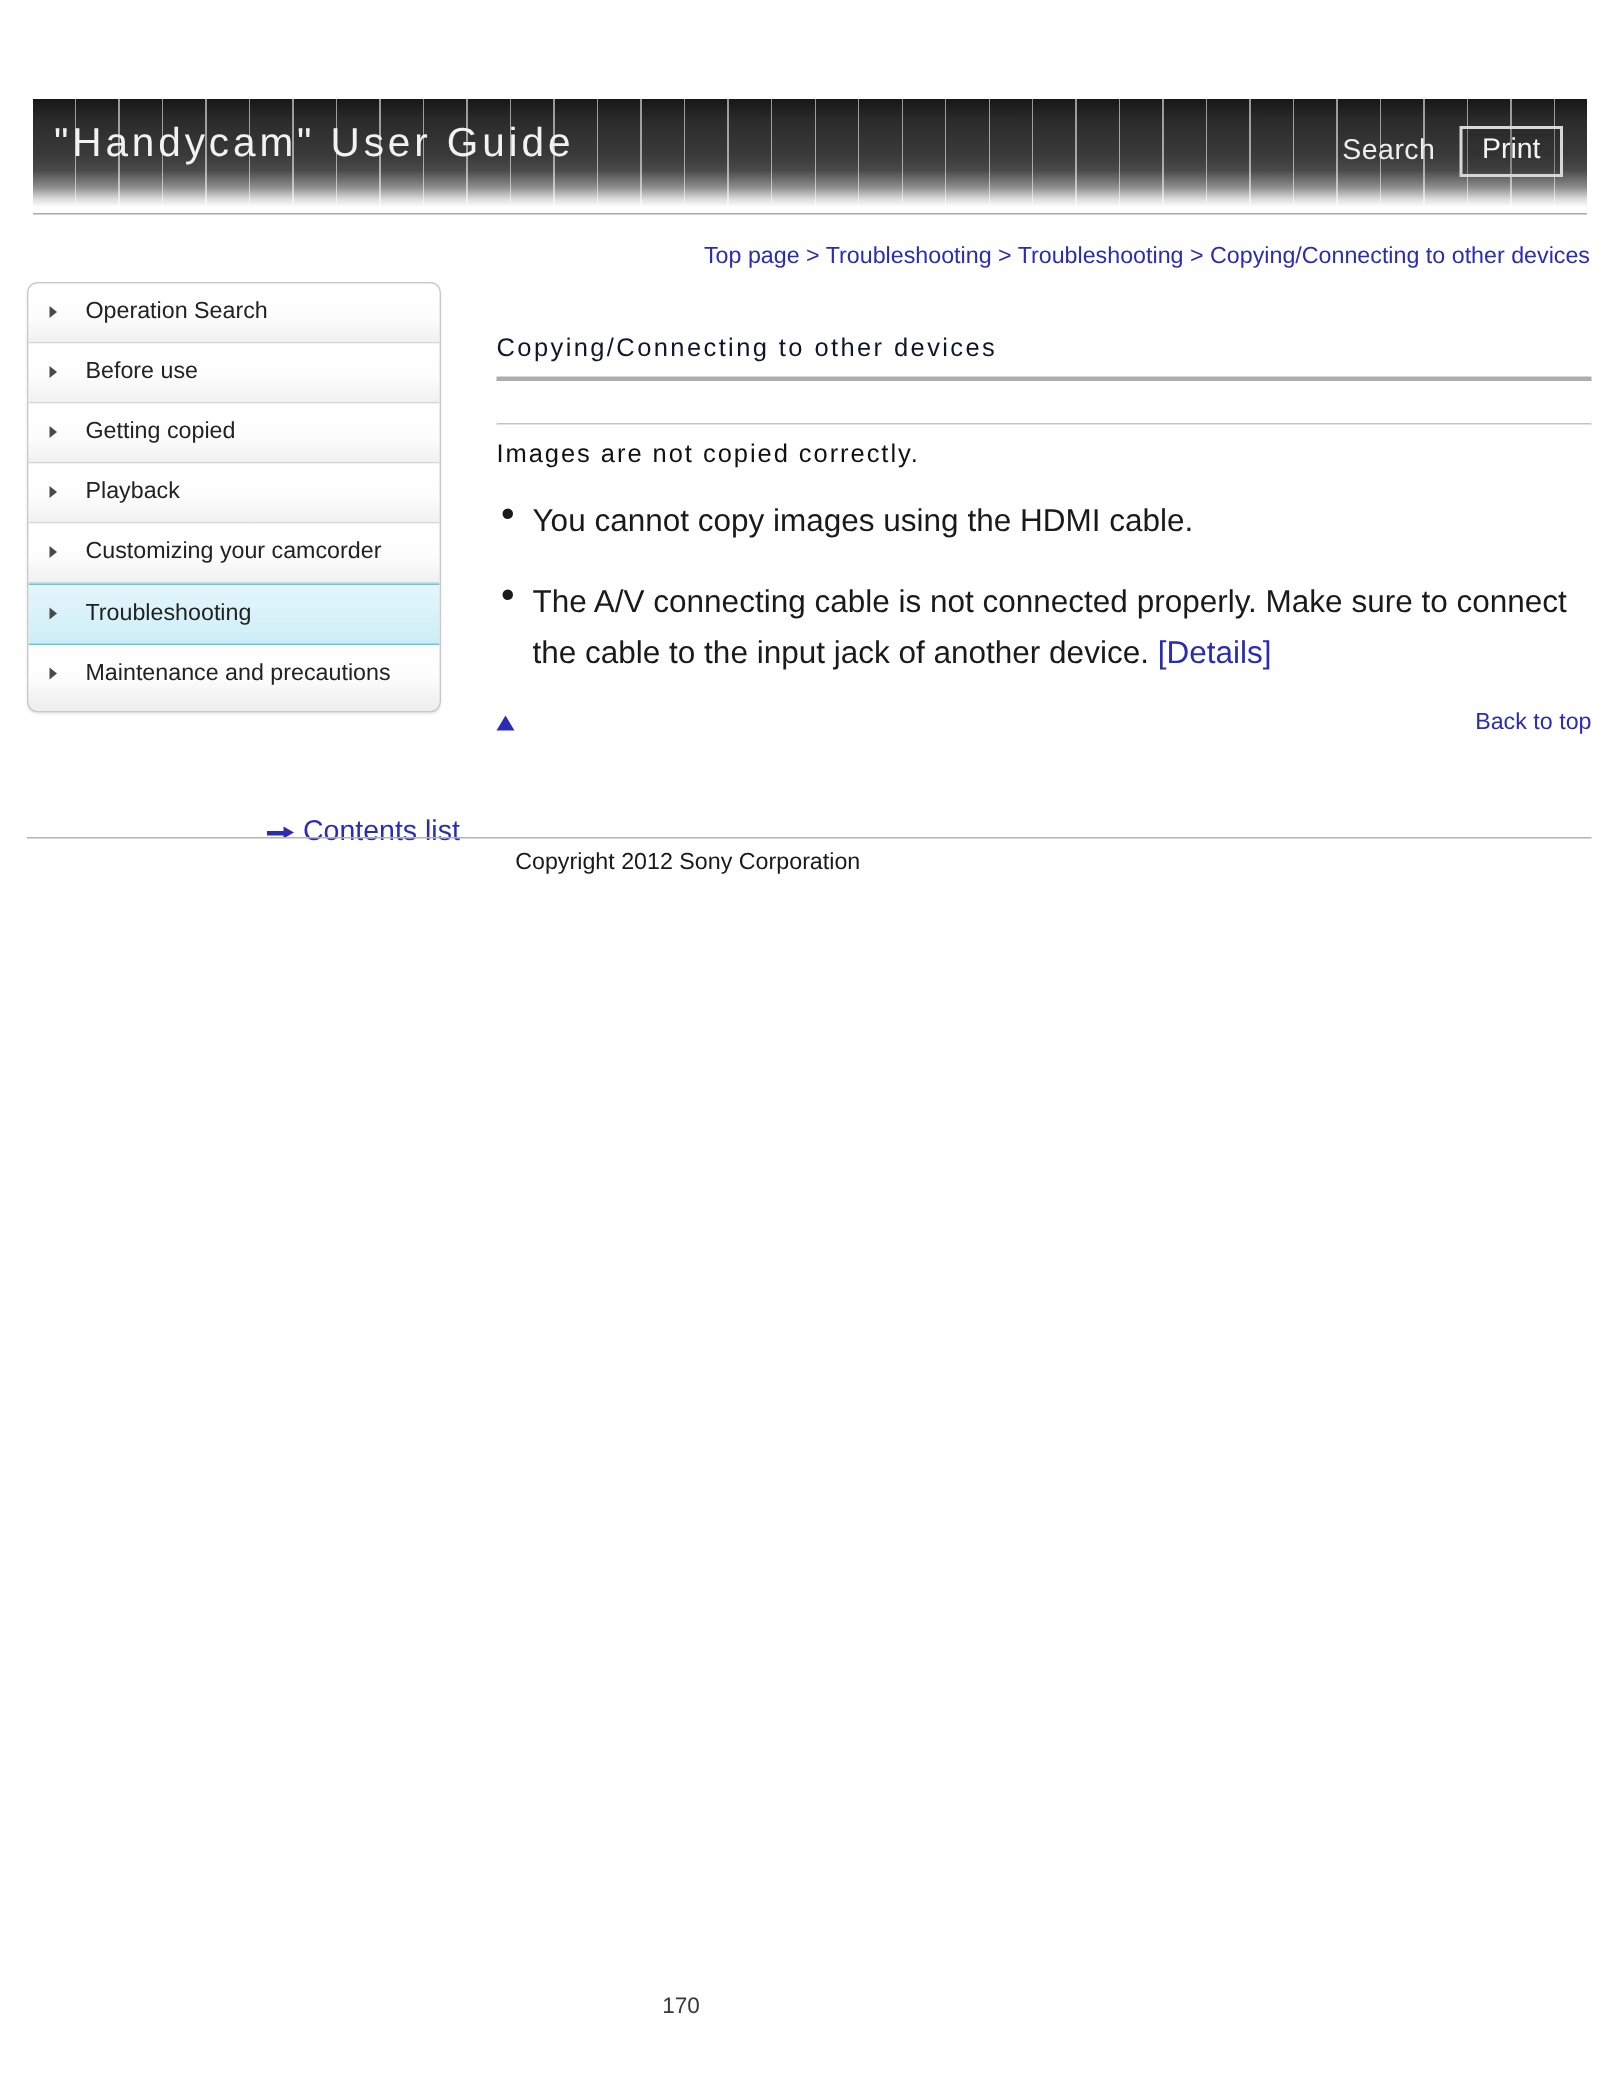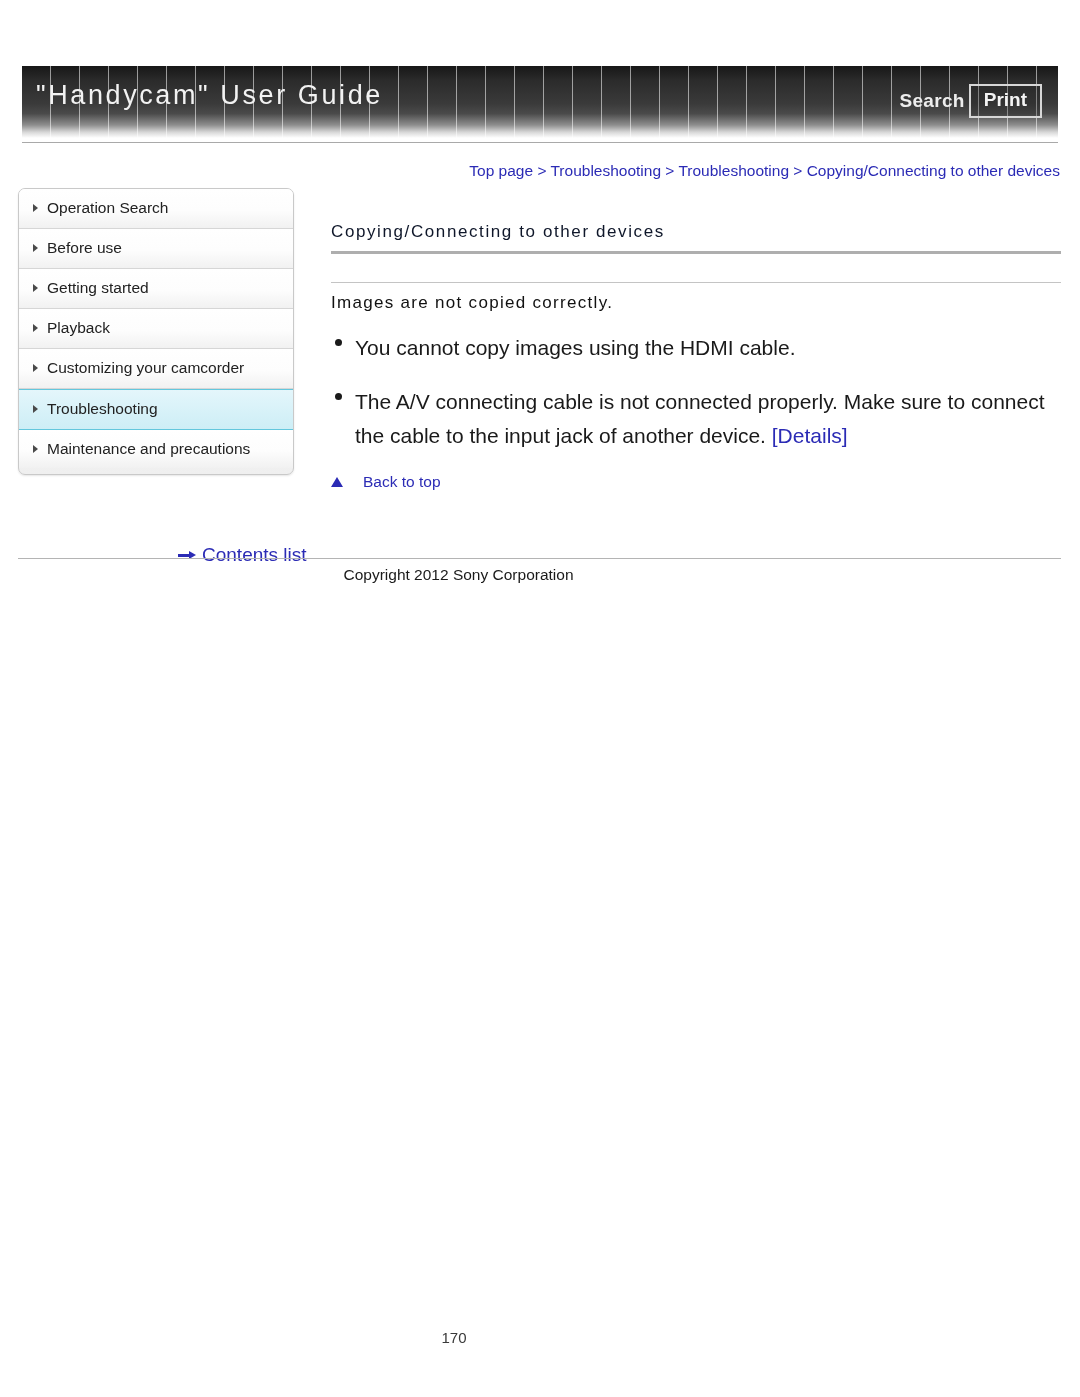--- a/index.html
+++ b/index.html
@@ -52,22 +52,21 @@
     color: #f2f2f2;
     font-family: "Liberation Sans", sans-serif;
     white-space: nowrap;
   }
   .banner-actions {
     position: absolute;
     right: 16px;
     top: 18px;
     display: flex;
     align-items: center;
-    gap: 4px;
-    font-weight: bold;
+    gap: 16px;
   }
   .search-link {
     font-size: 19px;
     color: #ededed;
     letter-spacing: 0.3px;
     cursor: pointer;
     white-space: nowrap;
   }
   .print-btn {
     font-size: 19px;
@@ -107,21 +106,21 @@
     border-radius: 7px;
     background: linear-gradient(to bottom, #ffffff 0%, #fbfbfb 60%, #efefef 100%);
     box-shadow: 0 1px 2px rgba(0,0,0,0.10);
     overflow: hidden;
     padding-bottom: 6px;
   }
   .nav-item {
     position: relative;
     display: flex;
     align-items: flex-start;
-    gap: 9px;
+    gap: 19px;
     padding: 9px 12px 9px 14px;
     font-size: 15.5px;
     color: #222222;
     line-height: 1.35;
     border-bottom: 1px solid #d6d6d6;
     cursor: pointer;
     background: linear-gradient(to bottom, #ffffff 0%, #fdfdfd 55%, #f1f1f1 100%);
   }
   .nav-item:last-child { border-bottom: none; }
   .nav-item.selected {
@@ -226,22 +225,22 @@
     border-radius: 50%;
     background: #1a1a1a;
   }
   .details-link {
     color: #2b2bb5;
     cursor: pointer;
   }
   .back-to-top {
     display: flex;
     align-items: center;
-    justify-content: flex-start;
-    gap: 20px;
+    justify-content: space-between;
+    gap: 6px;
     font-size: 15.5px;
     color: #2b2bb5;
     cursor: pointer;
     margin-top: 6px;
   }
   .triangle-up-icon {
     width: 0; height: 0;
     border-left: 6px solid transparent;
     border-right: 6px solid transparent;
     border-bottom: 10px solid #2b2bb5;
@@ -295,21 +294,21 @@
   <div class="nav-item">
     <span class="nav-arrow"></span>
     <span class="nav-label">Operation Search</span>
   </div>
   <div class="nav-item">
     <span class="nav-arrow"></span>
     <span class="nav-label">Before use</span>
   </div>
   <div class="nav-item">
     <span class="nav-arrow"></span>
-    <span class="nav-label">Getting started</span>
+    <span class="nav-label">Getting copied</span>
   </div>
   <div class="nav-item">
     <span class="nav-arrow"></span>
     <span class="nav-label">Playback</span>
   </div>
   <div class="nav-item">
     <span class="nav-arrow"></span>
     <span class="nav-label">Customizing your camcorder</span>
   </div>
   <div class="nav-item selected">

